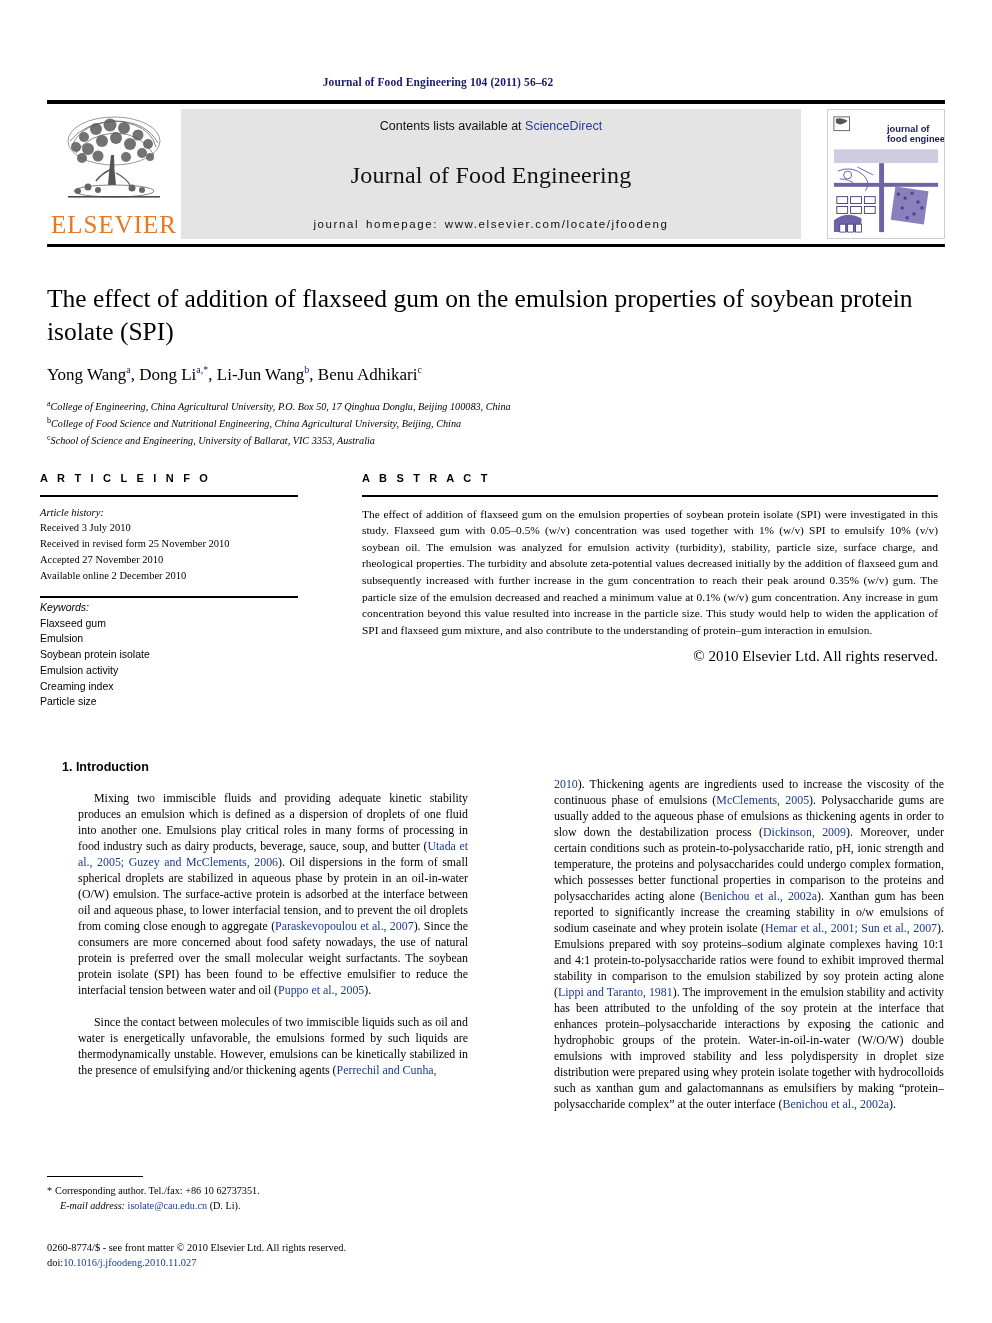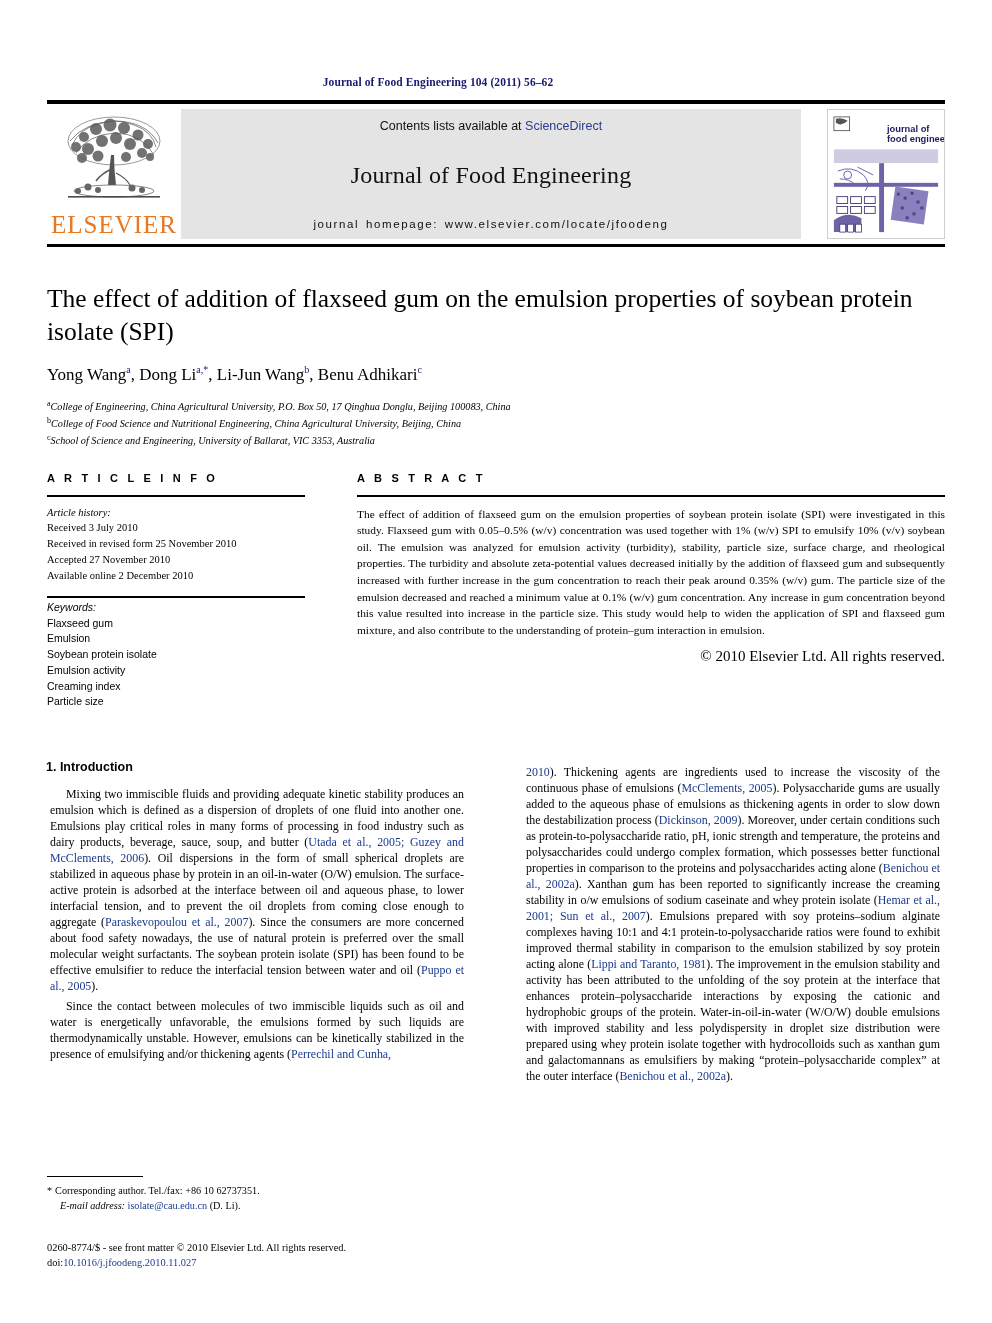--- a/index.html
+++ b/index.html
@@ -61,21 +61,21 @@
     font-family:"Liberation Serif", serif;
     font-size:25.5px; line-height:1.28; color:#000; font-weight:normal;
     margin:0 0 16px 0;
   }
   .authors { font-family:"Liberation Serif", serif; font-size:17px; color:#000; margin:0 0 13px 0; }
   .authors sup { font-size:10px; color:#1a1a6e; vertical-align:super; }
   .affils { font-family:"Liberation Serif", serif; font-style:italic; font-size:10.2px; line-height:1.42; color:#000; }
   .affils div sup { font-style:normal; font-size:8px; vertical-align:super; }
 
   
-  .infoblock { position:absolute; top:472px; left:47px; width:898px; display:flex; gap:0; }
+  .infoblock { position:absolute; top:472px; left:40px; width:898px; display:flex; gap:12px; }
   .col-info { width:258px; flex:0 0 258px; }
   .col-abs { flex:1 1 auto; margin-left:52px; }
 
   .sect-head {
     font-family:"Liberation Sans", sans-serif; font-weight:bold;
     font-size:11px; letter-spacing:3.2px; color:#000; margin-bottom:11px;
   }
   .hr-thin { height:1.5px; background:#000; width:100%; }
   .hr-abs { height:1.5px; background:#000; width:100%; }
 
@@ -86,28 +86,28 @@
   .info-divider { height:1.5px; background:#000; width:100%; margin-top:13px; }
 
   .abstract-body {
     margin-top:9px;
     font-family:"Liberation Serif", serif;
     font-size:11.4px; line-height:1.46; text-align:justify; color:#000;
   }
   .copyright { margin-top:9px; text-align:right; font-size:15px; }
 
   
-  .bodycols { position:absolute; top:760px; left:46px; width:898px; display:flex; }
+  .bodycols { position:absolute; top:760px; left:62px; width:898px; display:flex; }
   .bcol { width:422px; flex:0 0 422px; }
   .bcol.right { margin-left:54px; }
   .h2 { font-family:"Liberation Sans", sans-serif; font-weight:bold; font-size:12.5px; margin:0 0 12px 0; }
   .para {
     font-family:"Liberation Serif", serif;
     font-size:11.9px; line-height:1.345; text-align:justify; color:#000;
-    text-indent:16px; margin:4px;
+    text-indent:16px; margin:16px;
   }
   .para.noindent { text-indent:0; }
   a.ref, .ref { color:#1a3a8f; text-decoration:none; }
 
   
   .footnote-area { position:absolute; top:1176px; left:47px; width:422px; }
   .fn-rule { width:96px; height:1.2px; background:#000; margin-bottom:7px; }
   .fn { font-family:"Liberation Serif", serif; font-size:10.2px; line-height:1.45; }
   .fn .star { margin-right:3px; }
   .fn-indent { padding-left:13px; }

